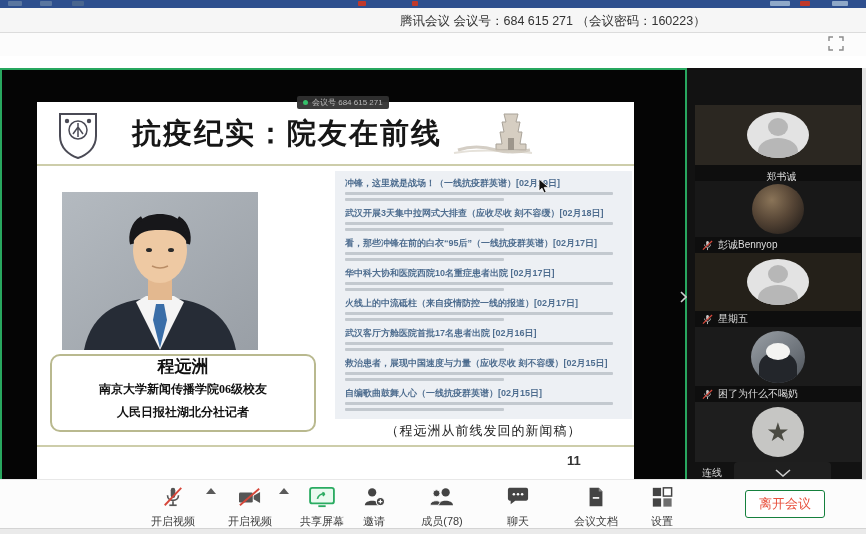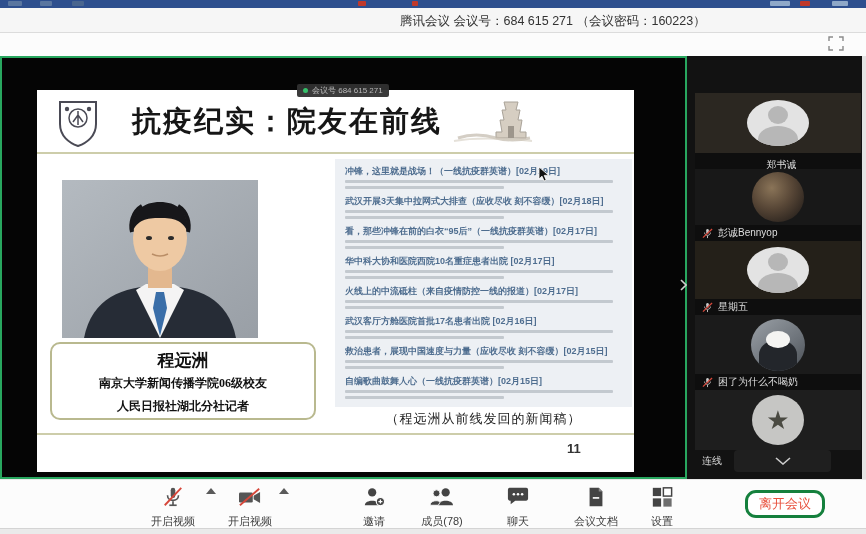--- a/index.html
+++ b/index.html
@@ -20,42 +20,42 @@
   .tb-l2 { left:832px; width:16px; background:#8fa8c8; }
 
   
   .header { position:absolute; left:0; top:8px; width:866px; height:25px;
             background:#f6f6f6; border-bottom:1px solid #dcdcdc; }
   .header-text { position:absolute; left:400px; top:5px; font-size:12.5px; color:#333; white-space:nowrap; }
   .substrip { position:absolute; left:0; top:33px; width:866px; height:23px; background:#fcfcfc; }
   .fs-icon { position:absolute; right:22px; top:3px; width:16px; height:15px; cursor:pointer; }
 
   
-  .main { position:absolute; left:0; top:56px; width:866px; height:423px; background:#060606; }
+  .main { position:absolute; left:0; top:68px; width:866px; height:423px; background:#060606; }
   .share-region { position:absolute; left:0; top:0; width:687px; height:423px;
                   background:#050505; border:2px solid #28a75f; }
   .share-badge { position:absolute; left:295px; top:26px; height:13px; padding:0 6px;
                  background:rgba(48,48,48,.95); border-radius:2px; display:flex; align-items:center;
                  gap:4px; font-size:8px; color:#b8b8b8; z-index:5; white-space:nowrap; }
   .share-badge .dot { width:5px; height:5px; border-radius:50%; background:#35c06a; display:inline-block; }
 
   
   .slide { position:absolute; left:35px; top:32px; width:597px; height:382px; background:#ffffff; }
   .slide-title { position:absolute; left:95px; top:12px; width:340px; font-family:"Liberation Serif", serif;
                  font-weight:bold; font-size:29px; color:#161616; letter-spacing:2px; white-space:nowrap; }
   .slide-logo { position:absolute; left:20px; top:8px; }
   .slide-tower { position:absolute; left:415px; top:8px; opacity:.85; }
   .tanline { position:absolute; left:0; width:597px; height:2px; background:#cdcdaa; }
   .tan1 { top:62px; } .tan2 { top:343px; }
 
   .photo { position:absolute; left:25px; top:90px; width:196px; height:158px; }
 
   .namebox { position:absolute; left:13px; top:252px; width:266px; height:78px;
              border:2px solid #b9b98f; border-radius:10px; text-align:center;
-             font-family:"Liberation Serif", serif; color:#111; padding-top:6px; }
+             font-family:"Liberation Serif", serif; color:#111; }
   .namebox .pname  { font-size:17px; font-weight:bold; line-height:22px; }
   .namebox .pline  { font-size:12px; font-weight:bold; line-height:23px; white-space:nowrap; }
 
   .news-panel { position:absolute; left:298px; top:69px; width:297px; height:248px;
                 background:#edf0f4; padding:7px 8px 0 10px; overflow:hidden; }
   .news-item { margin-bottom:7px; }
   .news-title { font-size:9px; font-weight:bold; color:#4e6d8f; white-space:nowrap;
                 overflow:hidden; line-height:11px; }
   .news-bar { height:3px; background:#c3c9cf; border-radius:1px; margin-top:3px; }
   .nb1 { width:96%; } .nb2 { width:57%; }
@@ -113,21 +113,21 @@
   .tb-item { position:absolute; top:6px; width:76px; text-align:center; cursor:pointer; }
   .tb-item .ticon { display:inline-block; height:22px; }
   .tb-item .tlabel { display:block; font-size:11px; color:#3d3d3d; margin-top:2px; white-space:nowrap; }
   .i-mute   { left:135px; } .i-video  { left:212px; } .i-share  { left:284px; }
   .i-invite { left:336px; } .i-members{ left:404px; } .i-chat   { left:480px; }
   .i-docs   { left:558px; } .i-set    { left:624px; }
   .caret { position:absolute; top:8px; width:0; height:0; border-left:5px solid transparent;
            border-right:5px solid transparent; border-bottom:6px solid #5a5a5a; cursor:pointer; }
   .c-mute  { left:206px; } .c-video { left:279px; }
   .leave-btn { position:absolute; left:745px; top:10px; width:80px; height:28px; background:#fff;
-               border:3px solid #15803d; border-radius:11px; color:#e8503c; font-size:13px;
+               border:1px solid #15803d; border-radius:3px; color:#e8503c; font-size:13px;
                display:flex; align-items:center; justify-content:center; cursor:pointer; }
   .bottom-strip { position:absolute; left:0; top:528px; width:866px; height:6px;
                   background:#eaeaea; border-top:1px solid #d4d4d4; }
 </style>
 </head>
 <body>
 
 <div class="screen">
 
   <div class="taskbar">
@@ -365,20 +365,30 @@
         <svg width="26" height="22" viewBox="0 0 28 24">
           <rect x="2" y="7" width="15" height="11" rx="1.5" fill="#555"></rect>
           <path d="M18 10.5 L25 6.5 L25 18.5 L18 14.5 Z" fill="#555"></path>
           <line x1="3" y1="21" x2="24" y2="3" stroke="#d6473a" stroke-width="2"></line>
         </svg>
       </span>
       <span class="tlabel">开启视频</span>
     </div>
     <span class="caret c-video"></span>
 
+    <div class="tb-item i-share">
+      <span class="ticon">
+        <svg width="28" height="22" viewBox="0 0 30 24">
+          <rect x="2" y="2" width="26" height="17" rx="2.5" fill="#eafaf0" stroke="#2aab61" stroke-width="2"></rect>
+          <path d="M10 14 C11 10 14 8.5 18 8.5 M18 8.5 L15.5 7 M18 8.5 L16 11" fill="none" stroke="#2aab61" stroke-width="1.8"></path>
+          <line x1="11" y1="22" x2="19" y2="22" stroke="#2aab61" stroke-width="2"></line>
+        </svg>
+      </span>
+      <span class="tlabel">共享屏幕</span>
+    </div>
 
     <div class="tb-item i-invite">
       <span class="ticon">
         <svg width="24" height="22" viewBox="0 0 26 24">
           <circle cx="11" cy="7" r="4.5" fill="#444"></circle>
           <path d="M3 21 C3 14.5 19 14.5 19 21 Z" fill="#444"></path>
           <circle cx="20" cy="17" r="4.5" fill="#444" stroke="#fcfcfc" stroke-width="1.2"></circle>
           <path d="M20 14.8 V19.2 M17.8 17 H22.2" stroke="#fff" stroke-width="1.4"></path>
         </svg>
       </span>

